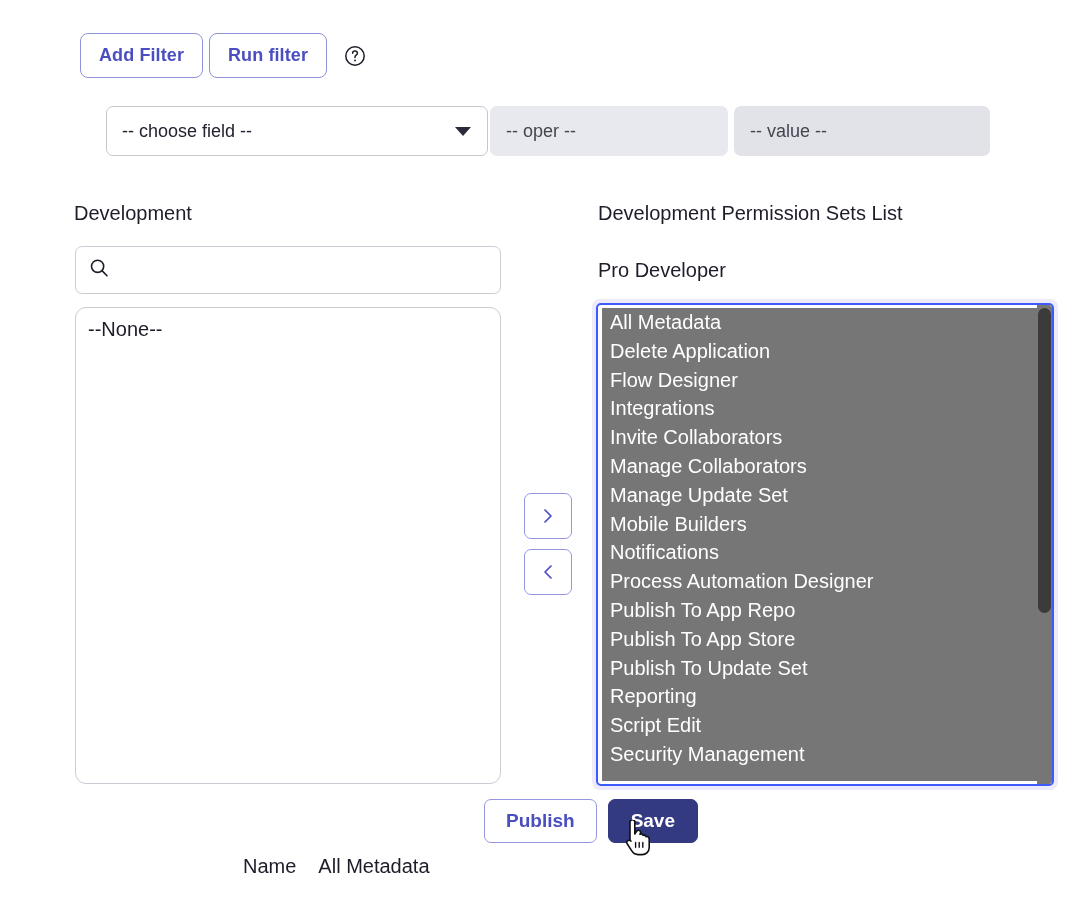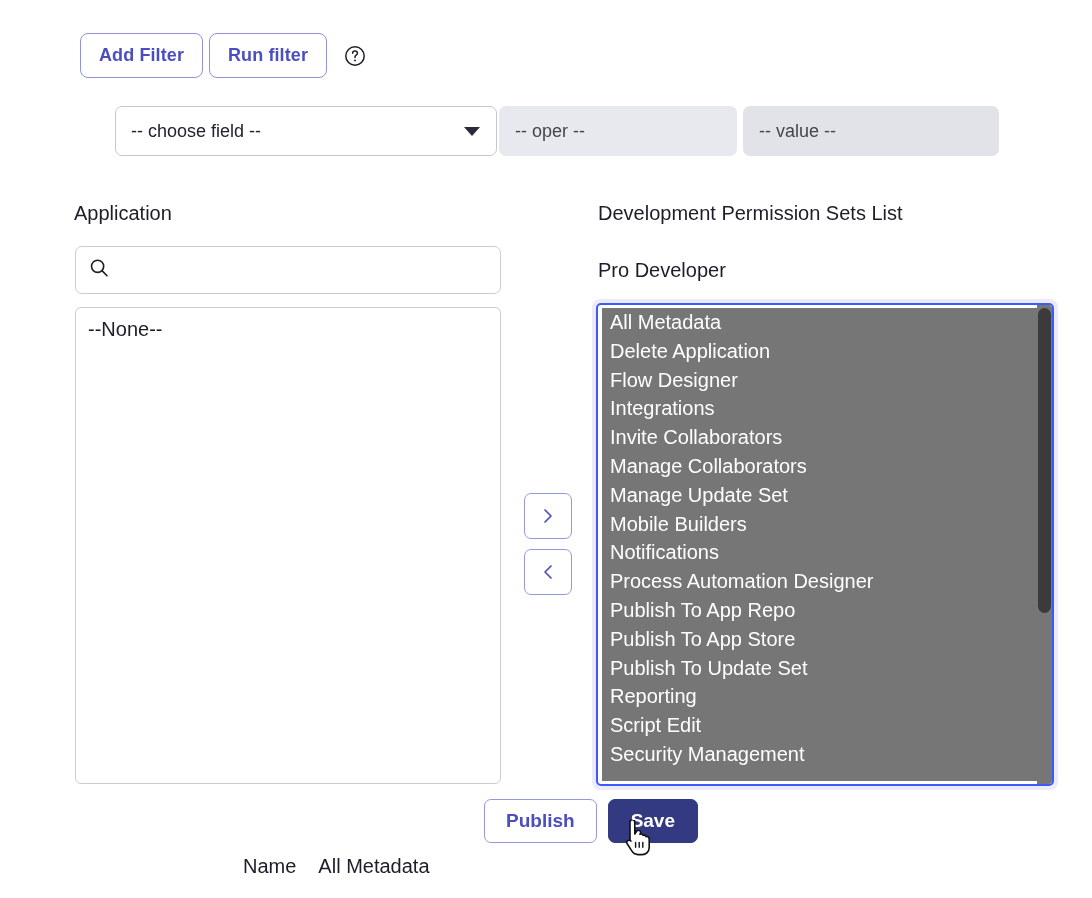--- a/index.html
+++ b/index.html
@@ -64,21 +64,20 @@
     border: 1px solid #c4c7ce;
     border-radius: 7px;
     display: flex;
     align-items: center;
     justify-content: space-between;
     padding: 0 16px 0 15px;
     box-sizing: border-box;
     font-size: 18px;
     color: #222230;
     cursor: pointer;
-    margin-left: 9px;
   }
   .caret {
     width: 0;
     height: 0;
     border-left: 8px solid transparent;
     border-right: 8px solid transparent;
     border-top: 9px solid #2a2a38;
   }
   .oper-cell, .value-cell {
     display: flex;
@@ -132,21 +131,21 @@
   }
   .source-list {
     position: absolute;
     left: 75px;
     top: 307px;
     width: 426px;
     height: 477px;
     box-sizing: border-box;
     background: #ffffff;
     border: 1px solid #c9ccd3;
-    border-radius: 6px;
+    border-radius: 11px;
     overflow: hidden;
     padding-top: 6px;
   }
   .source-list .opt {
     font-size: 20px;
     color: #1d1d2a;
     padding: 2px 0 2px 12px;
     line-height: 1.38;
     cursor: pointer;
   }
@@ -309,21 +308,21 @@
     <span class="caret"></span>
   </div>
   <div class="oper-cell">
     <span>-- oper --</span>
   </div>
   <div class="value-cell">
     <span>-- value --</span>
   </div>
 </div>
 
-<div class="lbl" id="collection-label">Application</div>
+<div class="lbl" id="collection-label">Development</div>
 <div class="lbl" id="dps-label">Development Permission Sets List</div>
 <div class="lbl" id="pro-dev-label">Pro Developer</div>
 
 <div class="search-box">
   <span>
     <svg width="22" height="22" viewBox="0 0 22 22" fill="none">
       <circle cx="9.6" cy="9.3" r="6.1" stroke="#1d1d2a" stroke-width="1.6"></circle>
       <path d="M14.2 13.9L19 18.8" stroke="#1d1d2a" stroke-width="1.6" stroke-linecap="round"></path>
     </svg>
   </span>

